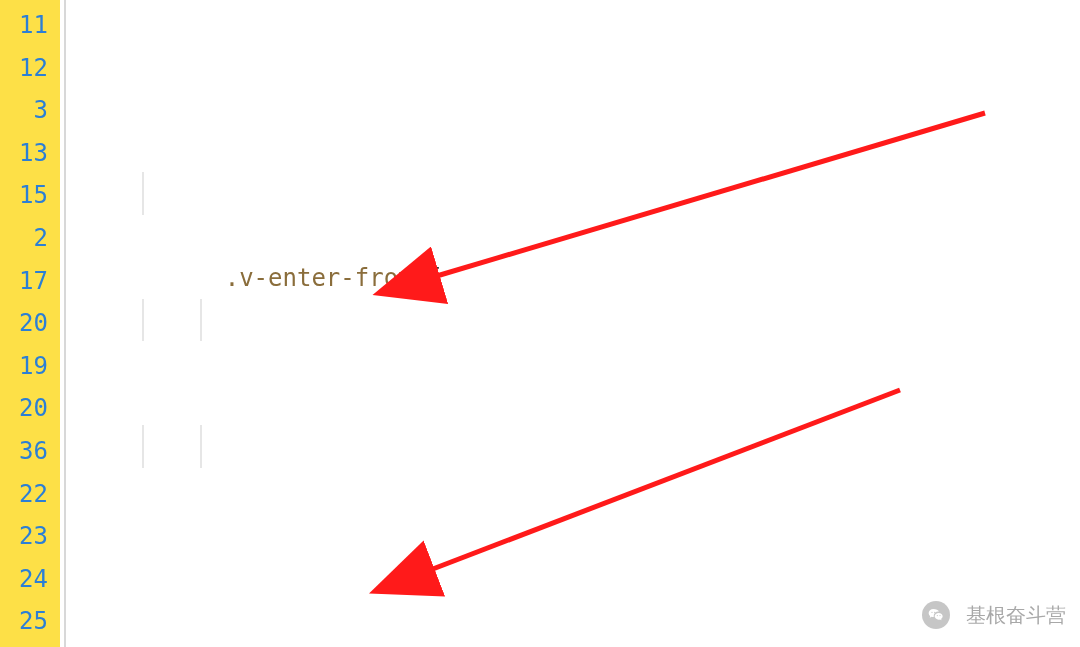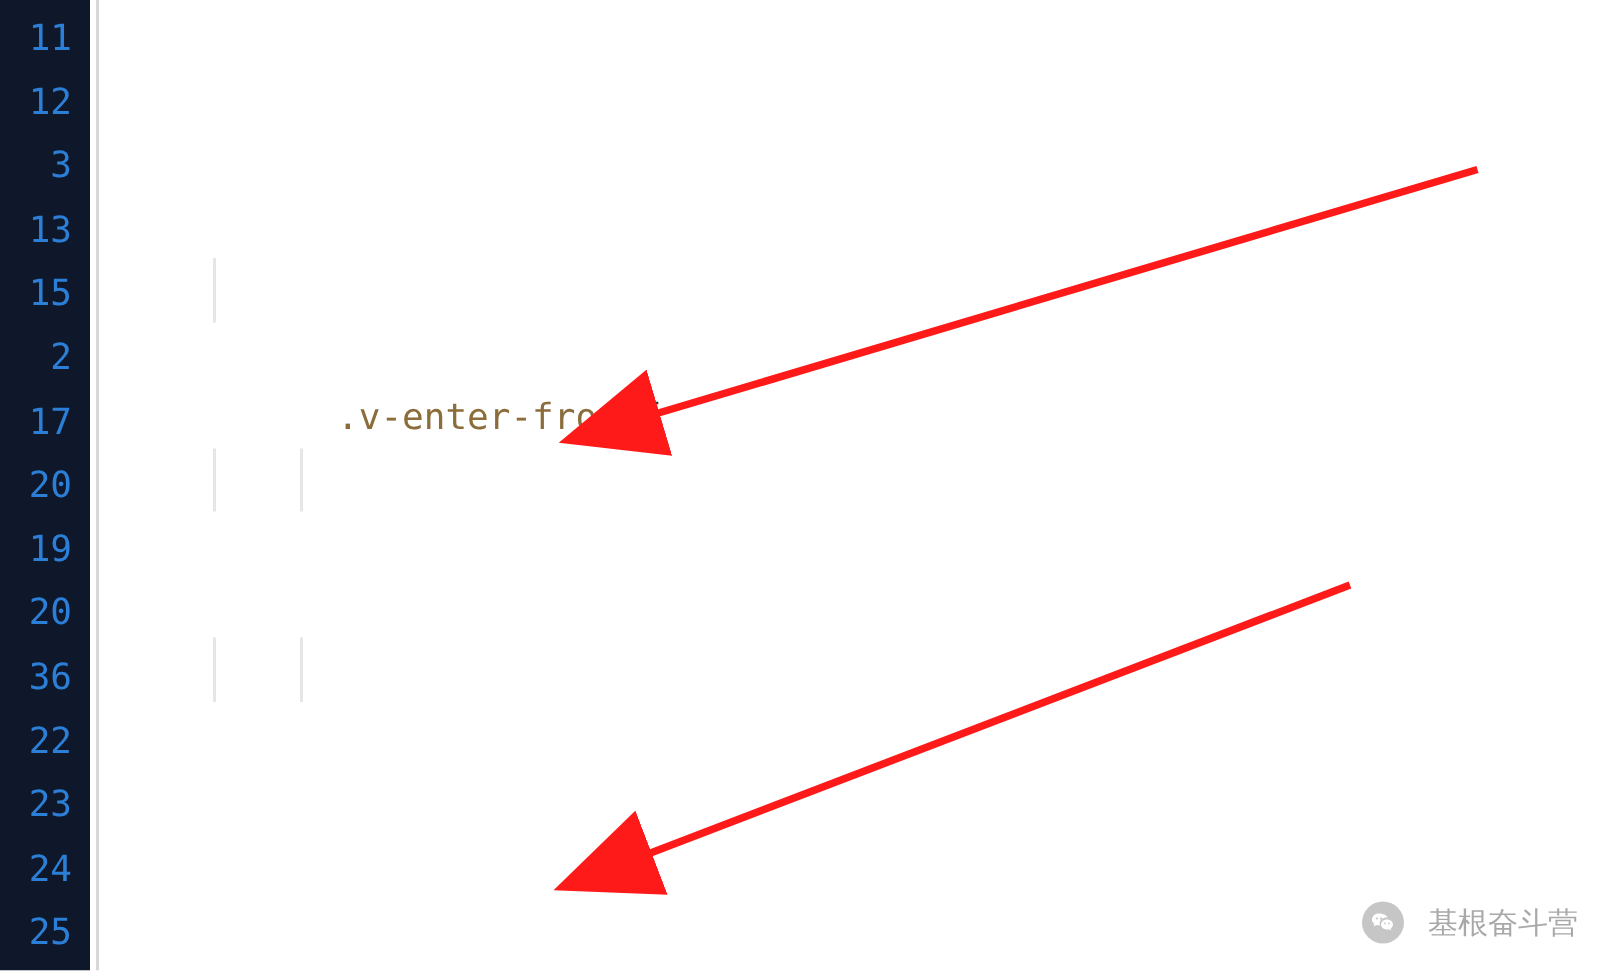--- a/index.html
+++ b/index.html
@@ -14,21 +14,21 @@
     position: relative;
   }
   .editor {
     display: flex;
     width: 100%;
     height: 100%;
   }
   .gutter {
     width: 60px;
     flex: 0 0 60px;
-    background: #0f172a;
+    background: #fde047;
     padding-top: 4px;
   }
   .gutter .ln {
     height: 42.6px;
     line-height: 42.6px;
     text-align: right;
     padding-right: 12px;
     color: #2b7fd6;
     font-size: 24px;
   }
@@ -68,21 +68,21 @@
   .tok-num { color: #1f7a33; }
   .annotation-layer {
     position: absolute;
     left: 0; top: 0;
     width: 1080px;
     height: 647px;
     pointer-events: none;
   }
   .watermark {
     position: absolute;
-    right: 28px;
+    right: 14px;
     bottom: 18px;
     display: flex;
     align-items: center;
     gap: 16px;
     color: #9a9a9a;
     font-family: "PingFang SC","Microsoft YaHei",sans-serif;
     font-size: 20px;
     opacity: 0.85;
   }
   .wm-icon {

